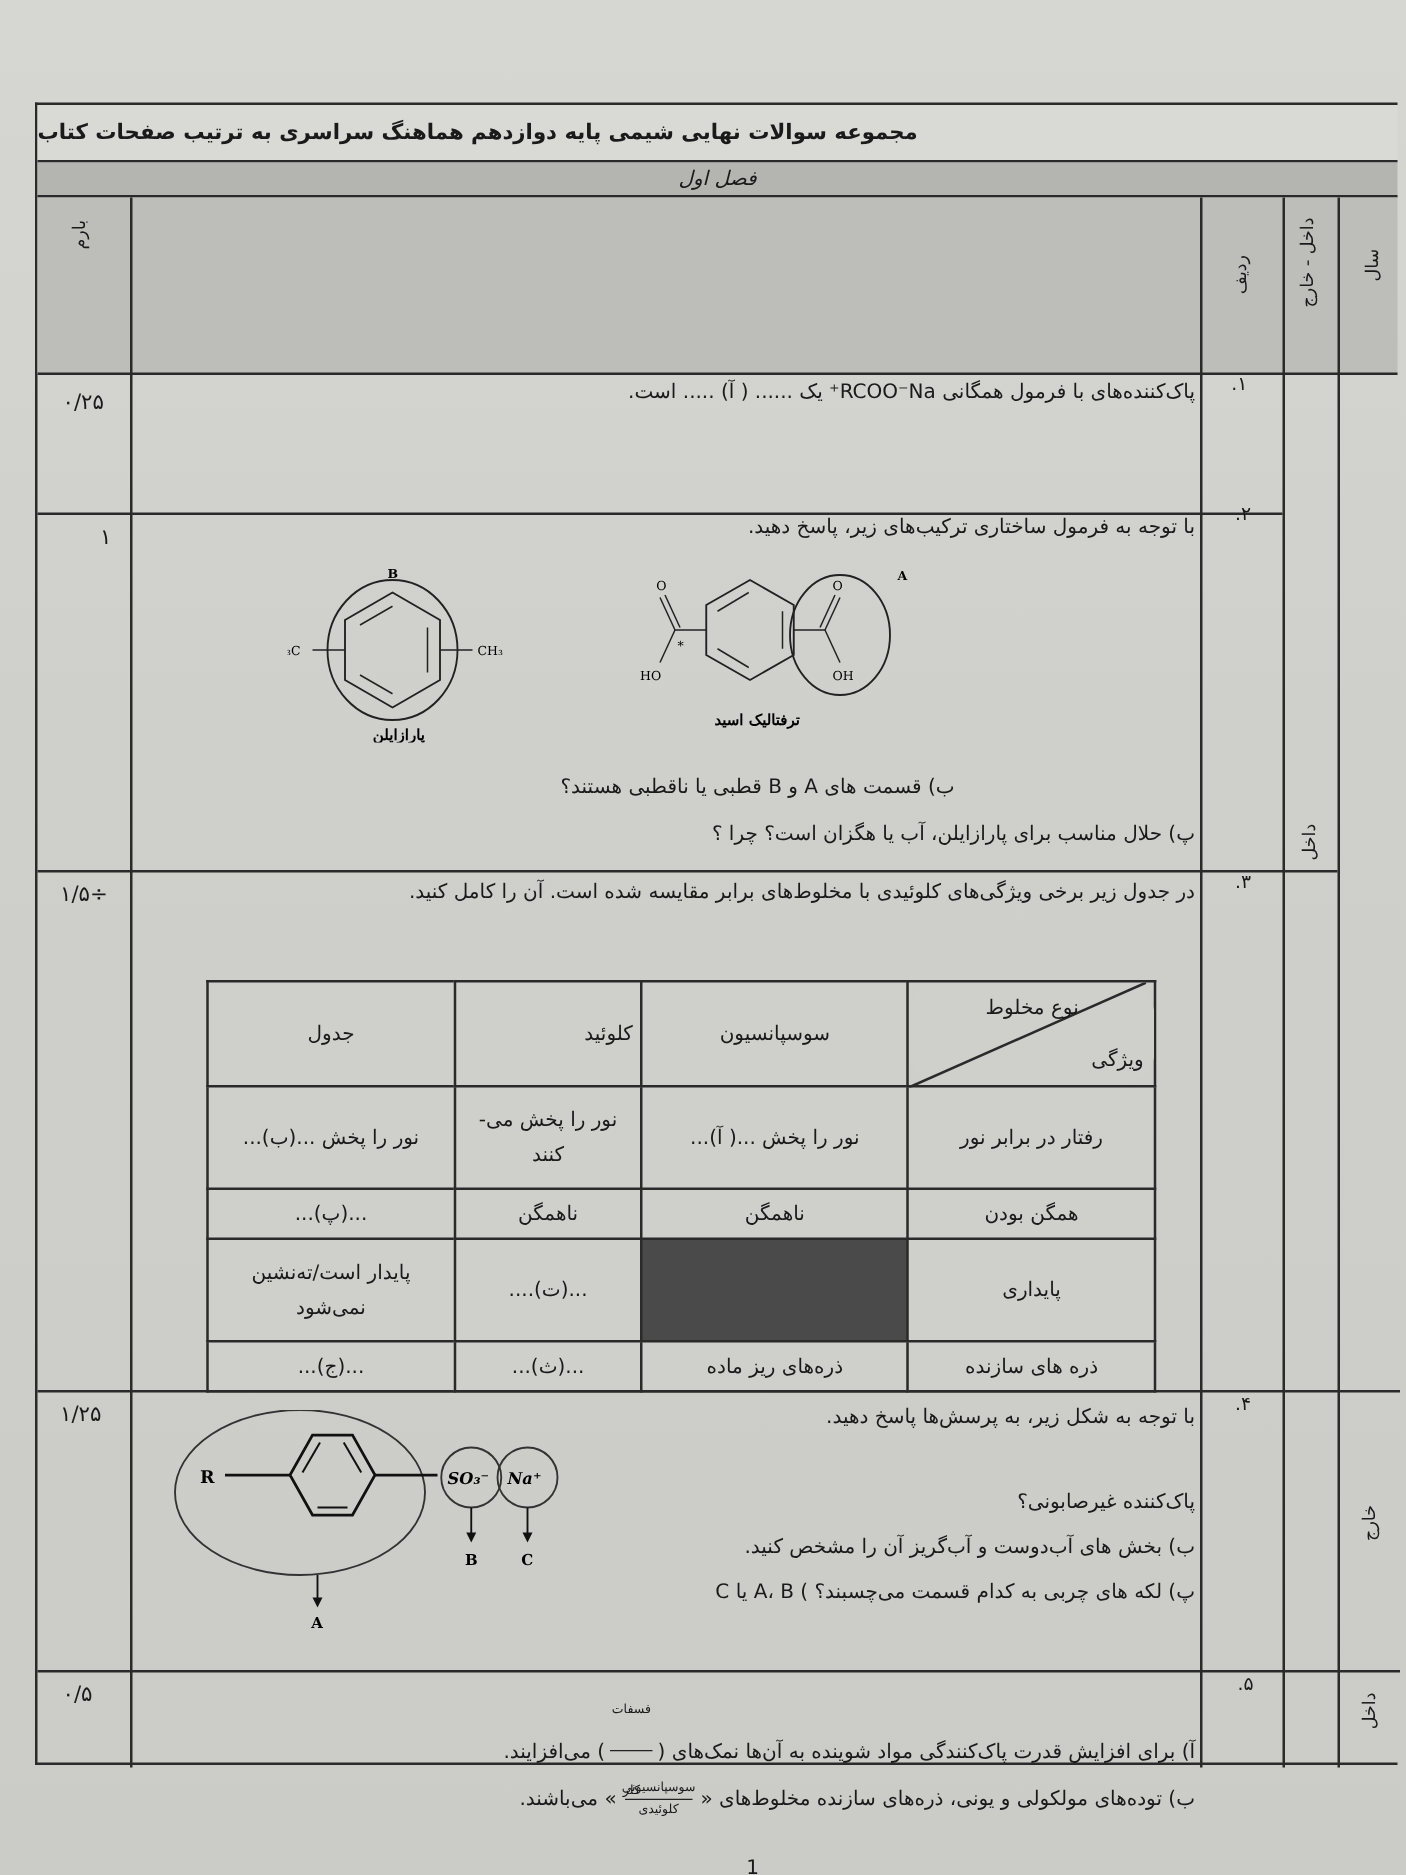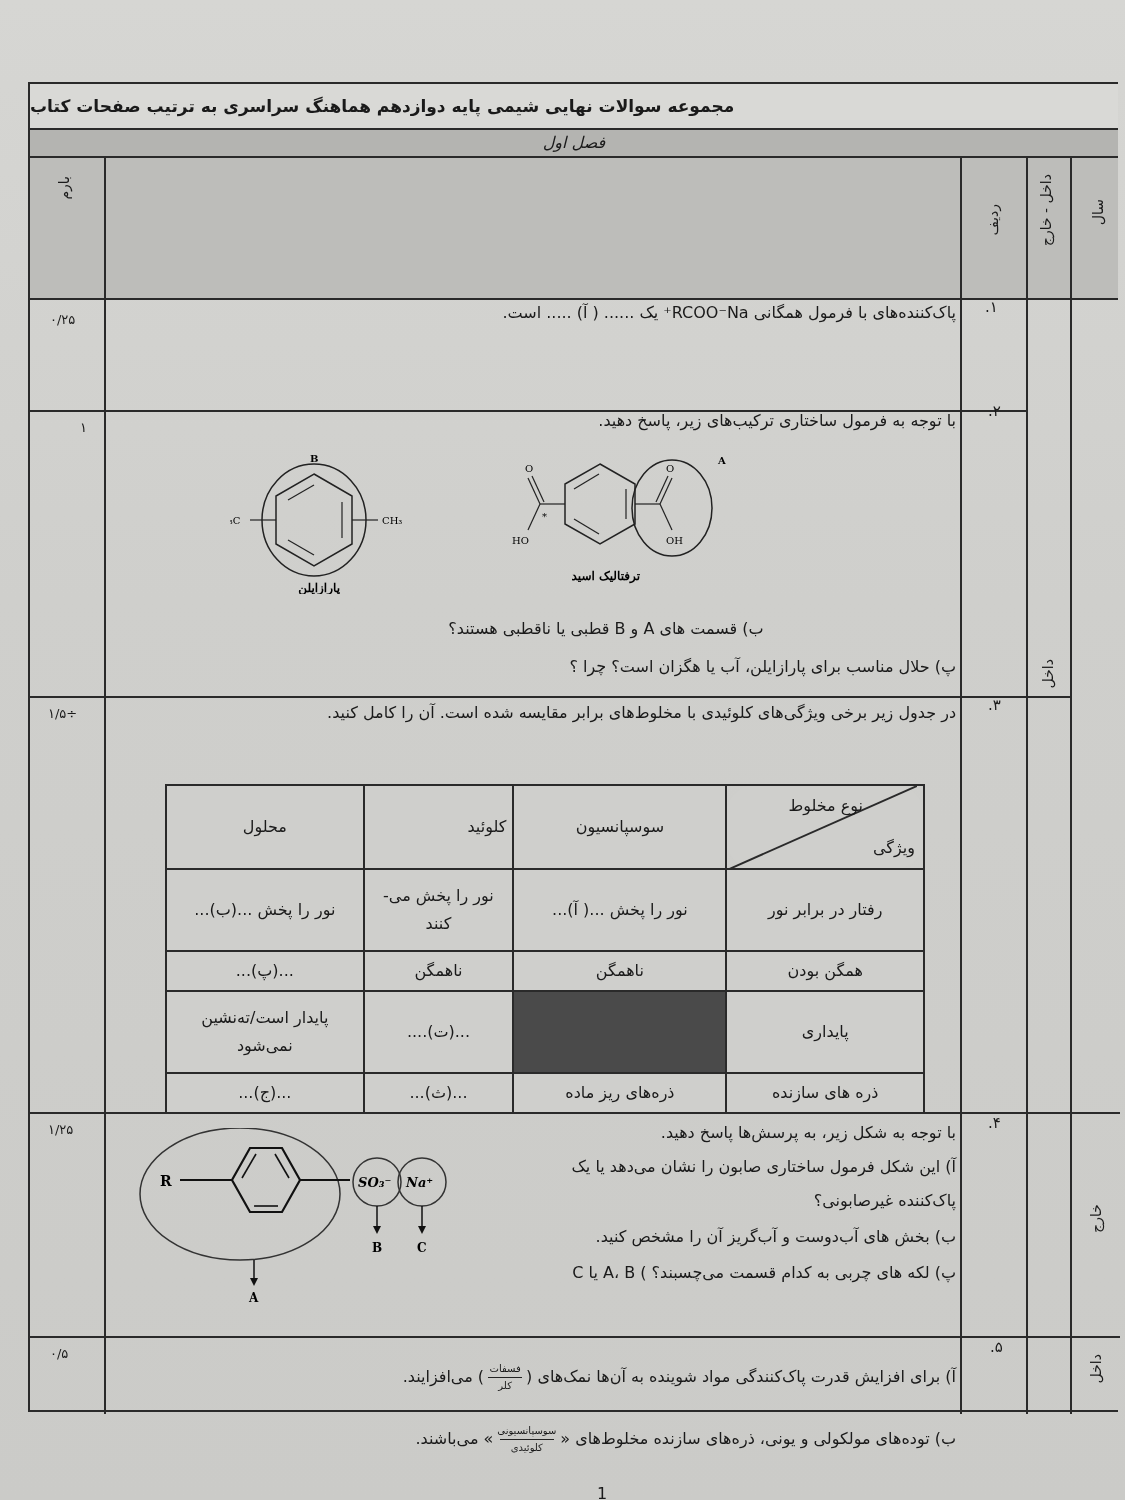--- a/index.html
+++ b/index.html
@@ -40,21 +40,21 @@
       position: absolute; writing-mode: vertical-rl; transform: rotate(180deg);
       font-size: 14px; direction: rtl;
     }
     .hdr-topic {
       position: absolute; left: 76px; top: 74px; width: 856px; height: 142px;
       display: flex; flex-direction: column; justify-content: center;
       direction: rtl; font-size: 15px; font-weight: bold; padding: 0 30px; line-height: 26px;
     }
     .row-line { position: absolute; left: 0; height: 0; border-top: 2px solid #2a2a2a; }
     .qnum { position: absolute; font-size: 15px; direction: rtl; }
-    .score { position: absolute; font-size: 13px; direction: rtl; }
+    .score { position: absolute; font-size: 17px; direction: rtl; }
     .qtext { position: absolute; direction: rtl; font-size: 16px; line-height: 30px; text-align: right; }
     .sidetag { position: absolute; writing-mode: vertical-rl; transform: rotate(180deg); font-size: 14px; }
     table.mix {
       position: absolute; left: 135px; top: 700px; width: 760px;
       border-collapse: collapse; direction: rtl; font-size: 16px;
     }
     table.mix td {
       border: 2px solid #2a2a2a; text-align: center; vertical-align: middle;
       padding: 4px 6px; line-height: 28px; background: #cfcfcc;
     }
@@ -155,21 +155,21 @@
           <tr>
         <td class="diag" style="width:190px;">
           <svg style="position:absolute;left:0;top:0;" width="190" height="84">
                 <line x1="0" y1="84" x2="190" y2="0" stroke="#2a2a2a" stroke-width="2"></line>
               </svg>
           <span class="top">نوع مخلوط</span>
           <span class="bot">ویژگی</span>
         </td>
         <td style="width:205px;">سوسپانسیون</td>
         <td style="width:144px;text-align:right;">کلوئید</td>
-        <td style="width:190px;">محلول</td>
+        <td style="width:190px;">جدول</td>
       </tr>
       <tr style="height:82px;">
         <td>رفتار در برابر نور</td>
         <td>نور را پخش ...( آ)...</td>
         <td>نور را پخش می- کنند</td>
         <td>نور را پخش ...(ب)...</td>
       </tr>
       <tr style="height:40px;">
         <td>همگن بودن</td>
         <td>ناهمگن</td>
@@ -187,21 +187,20 @@
         <td>ذره‌های ریز ماده</td>
         <td>...(ث)...</td>
         <td>...(ج)...</td>
       </tr>
     </tbody>
       </table>
 
     <div class="score" style="left:18px;top:1038px;">۱/۲۵</div>
     <div class="qnum" style="left:958px;top:1030px;">۴.</div>
     <div class="qtext" style="right:162px;top:1034px;width:520px;">با توجه به شکل زیر، به پرسش‌ها پاسخ دهید.</div>
-    <div class="qtext" style="right:162px;top:1068px;width:520px;">آ) این شکل فرمول ساختاری صابون را نشان می‌دهد یا یک</div>
     <div class="qtext" style="right:162px;top:1102px;width:520px;">پاک‌کننده غیرصابونی؟</div>
     <div class="qtext" style="right:162px;top:1138px;width:520px;">ب) بخش های آب‌دوست و آب‌گریز آن را مشخص کنید.</div>
     <div class="qtext" style="right:162px;top:1174px;width:520px;">پ) لکه های چربی به کدام قسمت می‌چسبند؟ ) A، B یا C</div>
     <div class="sidetag" style="left:1058px;top:1120px;">خارج</div>
 
     <svg style="position:absolute;left:100px;top:1044px;" width="340" height="180">
       <ellipse cx="110" cy="66" rx="100" ry="66" fill="none" stroke="#333" stroke-width="1.5"></ellipse>
       <polygon points="120,20 152,20 170,52 152,84 120,84 102,52" fill="none" stroke="#111" stroke-width="2.2"></polygon>
       <line x1="112" y1="50" x2="126" y2="26" stroke="#111" stroke-width="1.6"></line>
       <line x1="145" y1="26" x2="159" y2="50" stroke="#111" stroke-width="1.6"></line>
@@ -221,21 +220,21 @@
       <text x="287" y="124" font-size="12" font-weight="bold">C</text>
       <line x1="124" y1="132" x2="124" y2="152" stroke="#111" stroke-width="1.5"></line>
       <polygon points="120,150 128,150 124,158" fill="#111"></polygon>
       <text x="119" y="174" font-size="12" font-weight="bold">A</text>
     </svg>
 
     <div class="score" style="left:20px;top:1262px;">۰/۵</div>
     <div class="qnum" style="left:960px;top:1254px;">۵.</div>
     <div class="qtext" style="right:162px;top:1278px;width:800px;display:flex;flex-direction:row;align-items:center;gap:4px;">
       <span>آ) برای افزایش قدرت پاک‌کنندگی مواد شوینده به آن‌ها نمک‌های  (</span>
-      <span style="display:inline-flex;flex-direction:column;align-items:center;font-size:10px;line-height:12px;">
+      <span style="display:inline-flex;flex-direction:column;align-items:center;font-size:10px;line-height:12px;gap:24px;">
         <span>فسفات</span>
         <span style="width:34px;border-top:1.5px solid #222;margin:2px 0;"></span>
         <span>کلر</span>
       </span>
       <span>) می‌افزایند.</span>
     </div>
     <div class="qtext" style="right:162px;top:1340px;width:800px;display:flex;flex-direction:row;align-items:center;gap:4px;">
       <span>ب)   توده‌های مولکولی و یونی، ذره‌های سازنده مخلوط‌های «</span>
       <span style="display:inline-flex;flex-direction:column;align-items:center;font-size:10px;line-height:12px;">
         <span>سوسپانسیونی</span>

